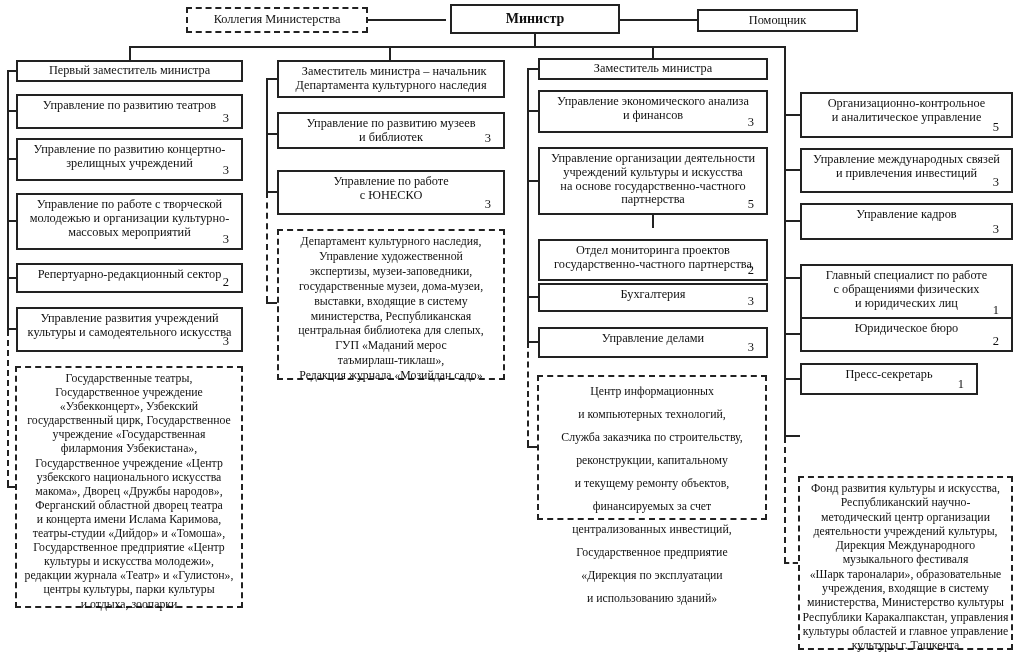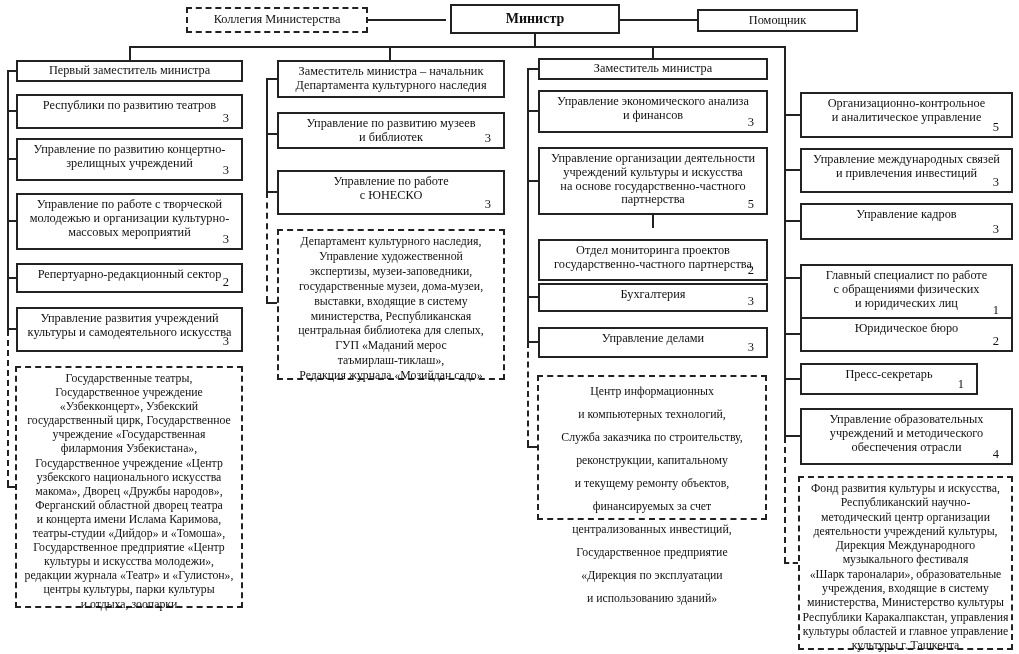--- a/index.html
+++ b/index.html
@@ -2,21 +2,21 @@
 <html><head>
 <meta charset="utf-8">
 <style>
   html,body{margin:0;padding:0;background:#fff;}
   #canvas{position:relative;width:1019px;height:654px;background:#fff;
           font-family:"Liberation Serif","DejaVu Serif",serif;color:#111;overflow:hidden;}
   .box{position:absolute;box-sizing:border-box;border:2px solid #222;background:#fff;}
   .dashed-box{position:absolute;box-sizing:border-box;border:2px dashed #222;background:#fff;}
   .lbl{white-space:pre-line;text-align:center;font-size:12.3px;line-height:13.8px;padding-top:3px;}
   .hdr{display:flex;align-items:center;justify-content:center;}
-  .hdr .lbl{padding-top:0;}
+  .hdr .lbl{padding-top:0;text-align:right;}
   .num{position:absolute;right:12px;bottom:1px;font-size:12.5px;}
   .sub{white-space:pre-line;text-align:center;font-size:11.8px;padding-top:3px;}
   .minister .lbl{font-weight:bold;font-size:14px;}
   .hline{position:absolute;height:2px;background:#222;}
   .vline{position:absolute;width:2px;background:#222;}
   .vdash{position:absolute;width:0;border-left:2px dashed #222;}
   .hdash{position:absolute;height:0;border-top:2px dashed #222;}
 </style>
 </head>
 <body>
@@ -39,21 +39,21 @@
   <div class="hline" style="left:129px;top:46px;width:656px"></div>
   <div class="vline" style="left:129px;top:46px;height:14px"></div>
   <div class="vline" style="left:389px;top:46px;height:14px"></div>
   <div class="vline" style="left:652px;top:46px;height:12px"></div>
   <div class="vline" style="left:784px;top:46px;height:391px"></div>
 
   <div class="box hdr" style="left:16px;top:60px;width:227px;height:22px">
     <div class="lbl">Первый заместитель министра</div>
   </div>
   <div class="box" style="left:16px;top:94px;width:227px;height:35px">
-    <div class="lbl">Республики по развитию театров</div>
+    <div class="lbl">Управление по развитию театров</div>
     <div class="num">3</div>
   </div>
   <div class="box" style="left:16px;top:138px;width:227px;height:43px">
     <div class="lbl">Управление по развитию концертно-
 зрелищных учреждений</div>
     <div class="num">3</div>
   </div>
   <div class="box" style="left:16px;top:193px;width:227px;height:57px">
     <div class="lbl">Управление по работе с творческой
 молодежью и организации культурно-
@@ -202,26 +202,20 @@
     <div class="num">1</div>
   </div>
   <div class="box" style="left:800px;top:317px;width:213px;height:35px">
     <div class="lbl">Юридическое бюро</div>
     <div class="num">2</div>
   </div>
   <div class="box" style="left:800px;top:363px;width:178px;height:32px">
     <div class="lbl">Пресс-секретарь</div>
     <div class="num">1</div>
   </div>
-  <div class="box" style="left:800px;top:408px;width:213px;height:57px">
-    <div class="lbl">Управление образовательных
-учреждений и методического
-обеспечения отрасли</div>
-    <div class="num">4</div>
-  </div>
   <div class="dashed-box" style="left:798px;top:476px;width:215px;height:174px">
     <div class="sub" style="line-height:14.3px">Фонд развития культуры и искусства,
 Республиканский научно-
 методический центр организации
 деятельности учреждений культуры,
 Дирекция Международного
 музыкального фестиваля
 «Шарк тароналари», образовательные
 учреждения, входящие в систему
 министерства, Министерство культуры

